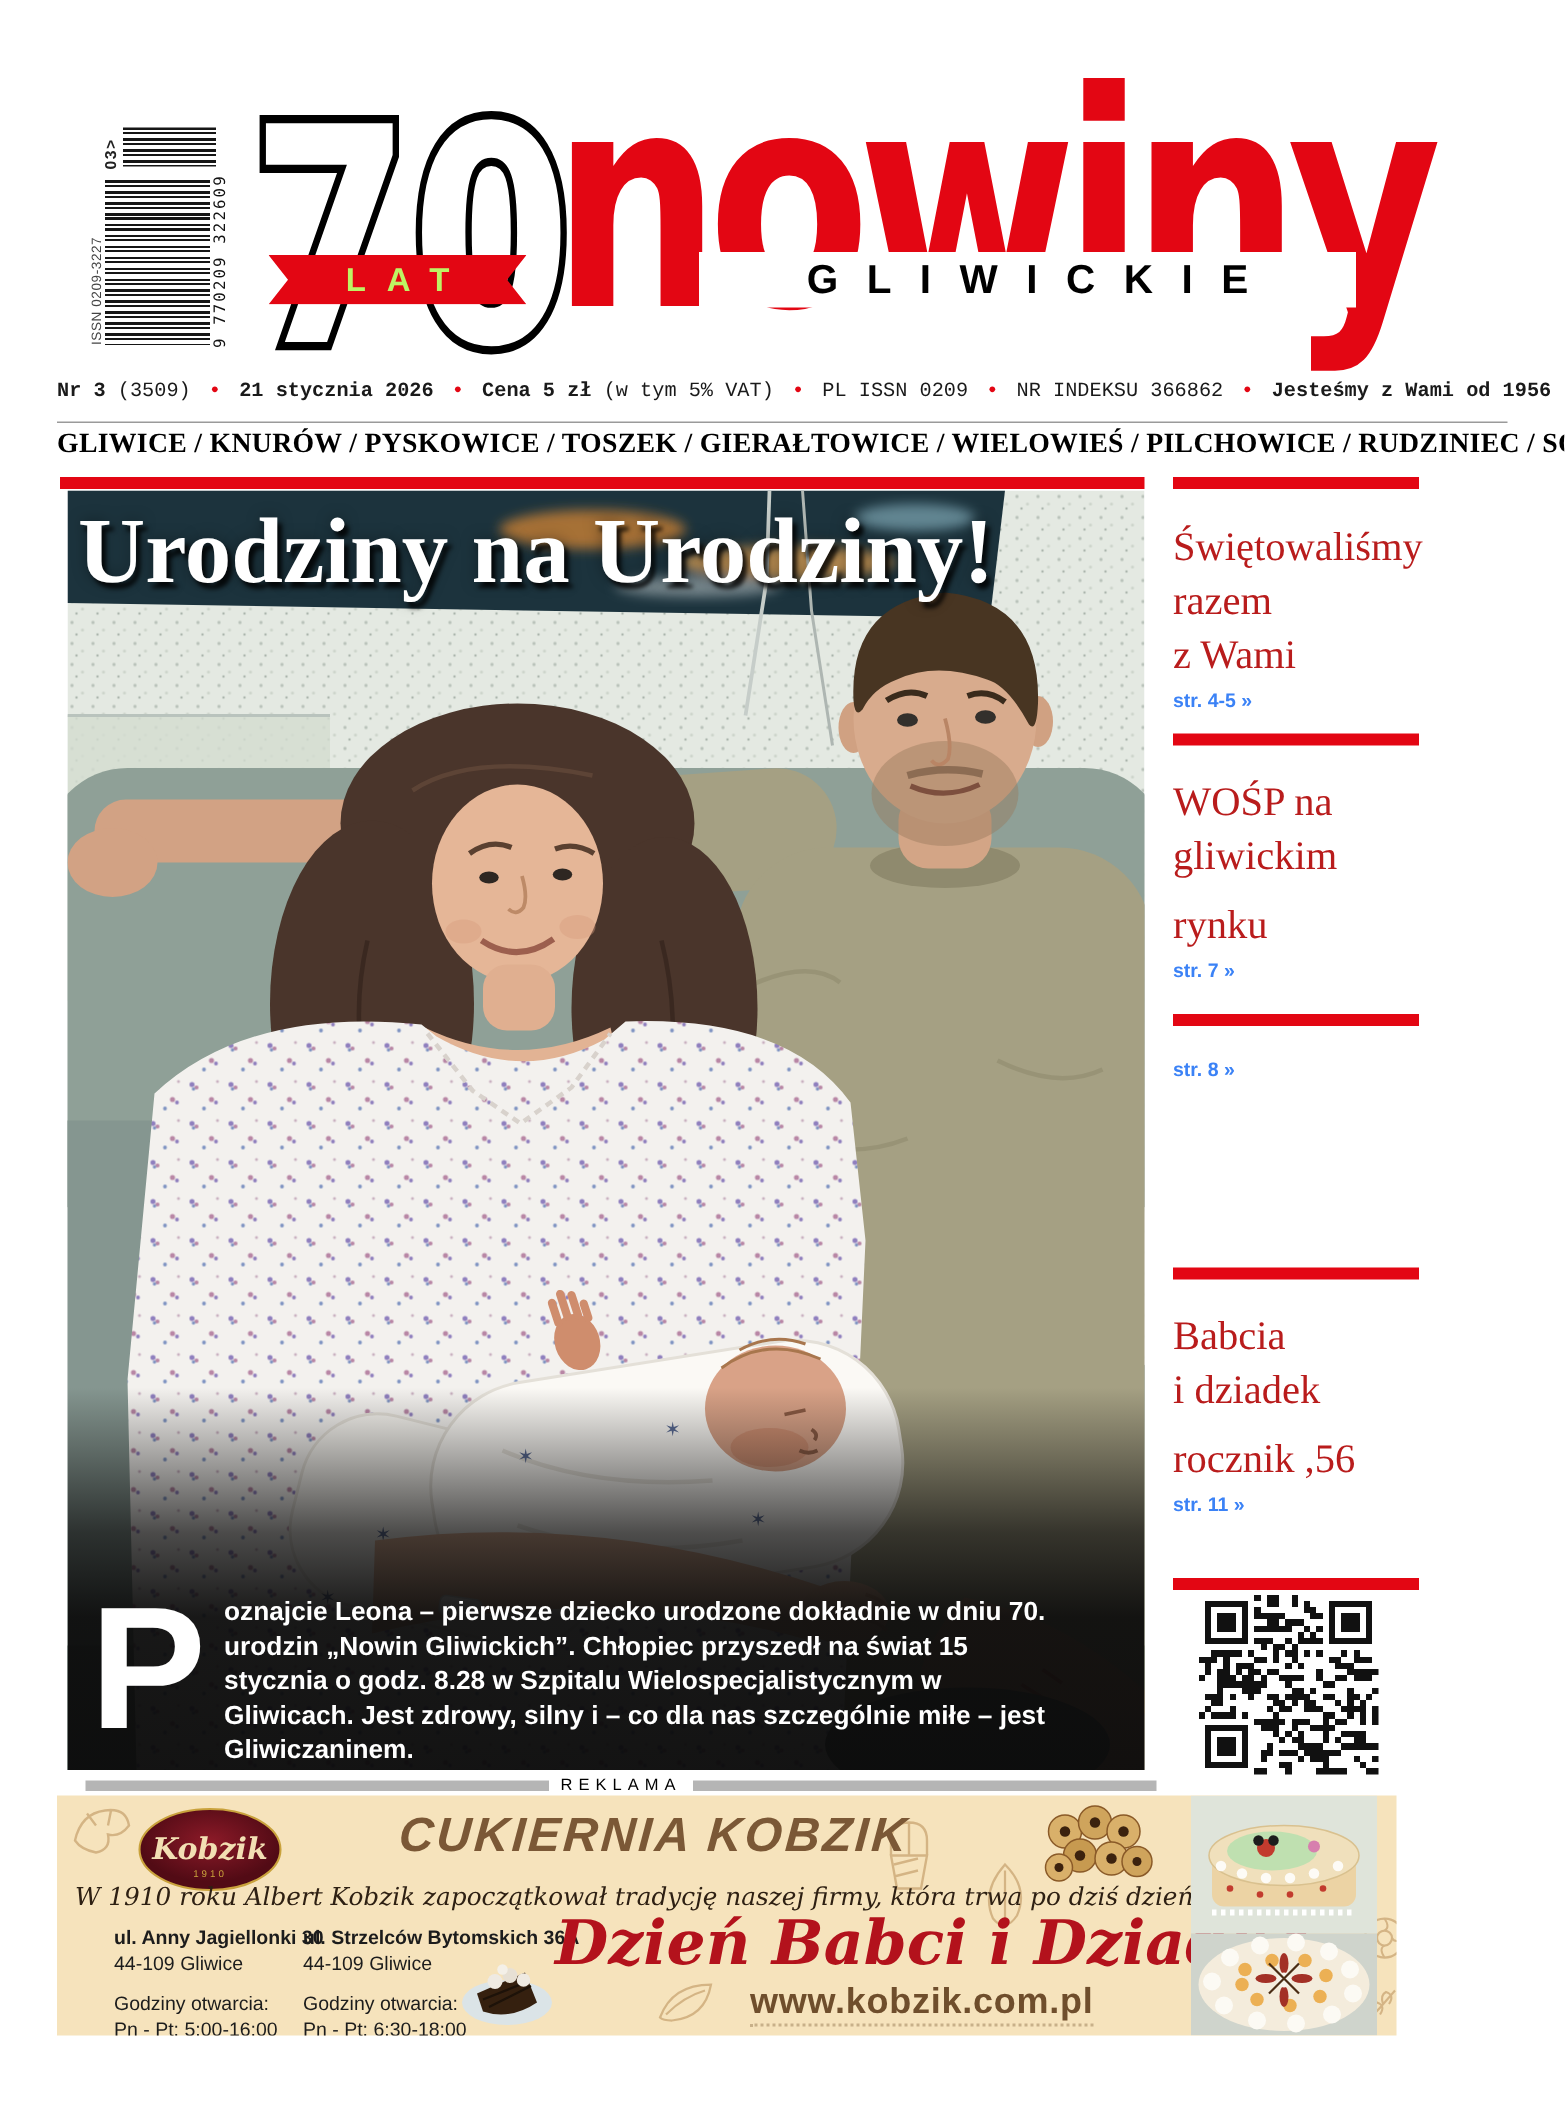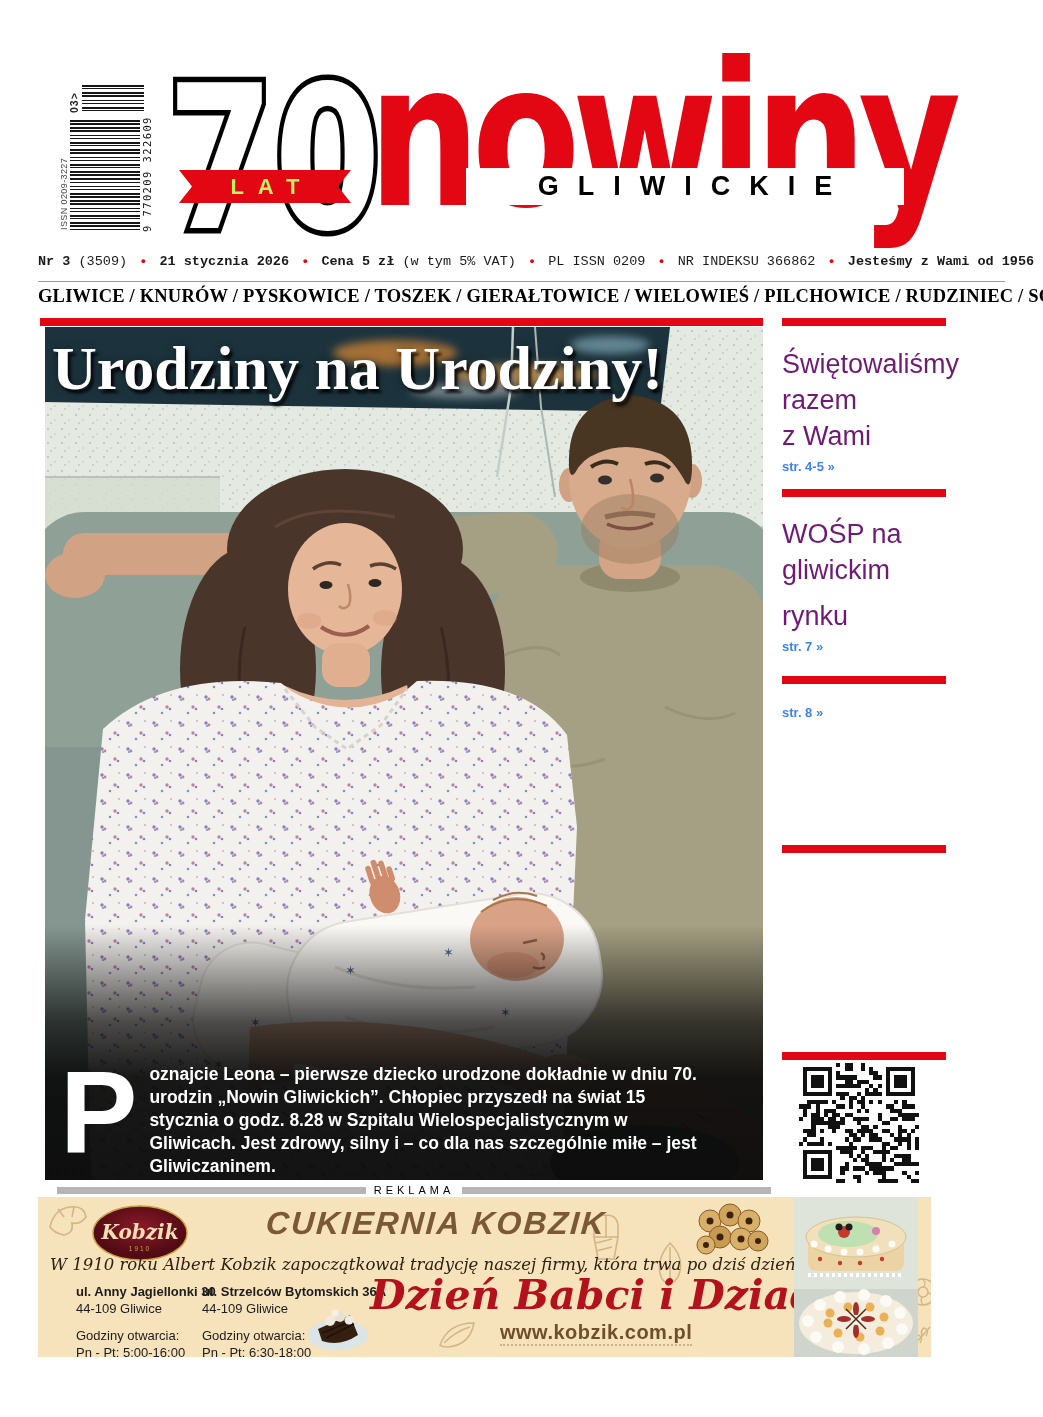--- a/index.html
+++ b/index.html
@@ -47,41 +47,41 @@
   .photo{left:45px;top:327px;width:718px;height:853px;}
   .headline{left:52px;top:336px;width:714px;font-family:"Liberation Serif",serif;
             font-weight:bold;font-size:62px;line-height:1.05;color:#fff;white-space:nowrap;
             text-shadow:3px 4px 3px rgba(0,0,0,.8),0 0 10px rgba(0,0,0,.35);}
   .lead{left:60px;top:1063px;width:655px;color:#fff;font-weight:bold;font-size:17.5px;
         line-height:1.32;}
   .dropcap{float:left;font-size:116px;line-height:.78;font-weight:bold;margin:4px 12px 0 0;}
 
   
   .sb{left:782px;width:164px;}
-  .sb-title{font-family:Liberation Sans, sans-serif;font-size:27px;line-height:36px;color:#701a75;}
+  .sb-title{font-family:Liberation Serif, serif;font-size:27px;line-height:36px;color:#b91c1c;}
   .sb-title .gap{margin-top:10px;}
   .sb-page{font-size:13px;font-weight:bold;color:#3b82f6;margin-top:5px;}
   .qr{left:799px;top:1063px;width:120px;height:120px;}
 
   
   .rk-row{left:57px;top:1185px;width:714px;height:10px;display:flex;align-items:center;}
   .rk-bar{height:7px;background:#b5b5b5;flex:1;}
   .rk-label{font-size:11px;letter-spacing:4px;color:#000;padding:0 8px;}
   .ad{left:38px;top:1197px;width:893px;height:160px;background:#f6e3bc;overflow:hidden;}
   .ad .doodle{position:absolute;opacity:.55;}
   .ad-title{position:absolute;left:228px;top:8px;font-style:italic;font-weight:bold;
             font-size:32px;letter-spacing:2px;color:#7b5836;transform:skewX(-4deg);white-space:nowrap;}
   .ad-tagline{position:absolute;left:12px;top:58px;font-family:"DejaVu Serif",serif;
               font-style:italic;font-size:16.5px;color:#2e2013;white-space:nowrap;}
   .ad-col{position:absolute;top:86px;font-size:13px;line-height:17px;color:#1c1c1c;}
   .ad-col .street{font-weight:bold;}
   .ad-col .hours{margin-top:10px;}
   .ad-promo{position:absolute;left:332px;top:74px;font-family:"DejaVu Serif",serif;
             font-style:italic;font-weight:bold;font-size:41px;color:#b3121c;white-space:nowrap;}
-  .ad-web{position:absolute;left:462px;top:124px;font-size:20px;font-weight:bold;
+  .ad-web{position:absolute;left:462px;top:124px;font-size:24px;font-weight:bold;
           color:#6f4e2c;letter-spacing:.5px;border-bottom:2px dotted #c8b089;text-align:center;}
   .cakes{position:absolute;left:756px;top:0;width:124px;height:160px;}
 </style>
 </head>
 <body>
 
 <div class="page">
 
   <div class="abs barcode">
     <span class="vtxt bc-issn">ISSN 0209-3227</span>
@@ -282,20 +282,28 @@
     </div>
     <div class="sb-page">str. 7 »</div>
   </div>
   <div class="abs redbar" style="left:782px;top:676px;width:164px;"></div>
 
   <div class="abs sb" style="top:700px;">
     <div class="sb-page">str. 8 »</div>
   </div>
   <div class="abs redbar" style="left:782px;top:845px;width:164px;"></div>
 
+  <div class="abs sb" style="top:872px;">
+    <div class="sb-title">
+      <div>Babcia</div>
+      <div>i dziadek</div>
+      <div class="gap">rocznik ,56</div>
+    </div>
+    <div class="sb-page">str. 11 »</div>
+  </div>
   <div class="abs redbar" style="left:782px;top:1052px;width:164px;"></div>
 
   <div class="abs qr">
     <svg id="qr-svg" viewBox="0 0 29 29" width="120" height="120" shape-rendering="crispEdges">
       <rect width="29" height="29" fill="#fff"></rect>
     <path d="M9 0h1v1h-1zM11 0h1v1h-1zM12 0h1v1h-1zM15 0h1v1h-1zM11 1h1v1h-1zM12 1h1v1h-1zM15 1h1v1h-1zM17 1h1v1h-1zM9 2h1v1h-1zM17 2h1v1h-1zM18 2h1v1h-1zM9 3h1v1h-1zM10 3h1v1h-1zM11 3h1v1h-1zM12 3h1v1h-1zM13 3h1v1h-1zM18 3h1v1h-1zM19 3h1v1h-1zM11 4h1v1h-1zM12 4h1v1h-1zM14 4h1v1h-1zM15 4h1v1h-1zM16 4h1v1h-1zM9 5h1v1h-1zM10 5h1v1h-1zM11 5h1v1h-1zM12 5h1v1h-1zM13 5h1v1h-1zM14 5h1v1h-1zM17 5h1v1h-1zM19 5h1v1h-1zM16 6h1v1h-1zM18 6h1v1h-1zM9 7h1v1h-1zM10 7h1v1h-1zM11 7h1v1h-1zM14 7h1v1h-1zM16 7h1v1h-1zM17 7h1v1h-1zM18 7h1v1h-1zM19 7h1v1h-1zM10 8h1v1h-1zM12 8h1v1h-1zM13 8h1v1h-1zM15 8h1v1h-1zM2 9h1v1h-1zM3 9h1v1h-1zM4 9h1v1h-1zM5 9h1v1h-1zM6 9h1v1h-1zM8 9h1v1h-1zM12 9h1v1h-1zM14 9h1v1h-1zM15 9h1v1h-1zM17 9h1v1h-1zM19 9h1v1h-1zM23 9h1v1h-1zM25 9h1v1h-1zM0 10h1v1h-1zM1 10h1v1h-1zM2 10h1v1h-1zM4 10h1v1h-1zM9 10h1v1h-1zM10 10h1v1h-1zM12 10h1v1h-1zM15 10h1v1h-1zM21 10h1v1h-1zM22 10h1v1h-1zM25 10h1v1h-1zM26 10h1v1h-1zM27 10h1v1h-1zM1 11h1v1h-1zM4 11h1v1h-1zM6 11h1v1h-1zM7 11h1v1h-1zM8 11h1v1h-1zM14 11h1v1h-1zM16 11h1v1h-1zM22 11h1v1h-1zM23 11h1v1h-1zM24 11h1v1h-1zM1 12h1v1h-1zM3 12h1v1h-1zM4 12h1v1h-1zM6 12h1v1h-1zM8 12h1v1h-1zM9 12h1v1h-1zM11 12h1v1h-1zM12 12h1v1h-1zM19 12h1v1h-1zM24 12h1v1h-1zM25 12h1v1h-1zM26 12h1v1h-1zM27 12h1v1h-1zM28 12h1v1h-1zM0 13h1v1h-1zM3 13h1v1h-1zM4 13h1v1h-1zM5 13h1v1h-1zM7 13h1v1h-1zM8 13h1v1h-1zM10 13h1v1h-1zM13 13h1v1h-1zM14 13h1v1h-1zM15 13h1v1h-1zM16 13h1v1h-1zM19 13h1v1h-1zM22 13h1v1h-1zM23 13h1v1h-1zM25 13h1v1h-1zM26 13h1v1h-1zM27 13h1v1h-1zM3 14h1v1h-1zM4 14h1v1h-1zM5 14h1v1h-1zM6 14h1v1h-1zM7 14h1v1h-1zM8 14h1v1h-1zM9 14h1v1h-1zM10 14h1v1h-1zM14 14h1v1h-1zM20 14h1v1h-1zM21 14h1v1h-1zM3 15h1v1h-1zM7 15h1v1h-1zM8 15h1v1h-1zM9 15h1v1h-1zM15 15h1v1h-1zM16 15h1v1h-1zM18 15h1v1h-1zM24 15h1v1h-1zM28 15h1v1h-1zM1 16h1v1h-1zM2 16h1v1h-1zM3 16h1v1h-1zM5 16h1v1h-1zM8 16h1v1h-1zM11 16h1v1h-1zM12 16h1v1h-1zM14 16h1v1h-1zM15 16h1v1h-1zM16 16h1v1h-1zM17 16h1v1h-1zM20 16h1v1h-1zM21 16h1v1h-1zM24 16h1v1h-1zM25 16h1v1h-1zM27 16h1v1h-1zM2 17h1v1h-1zM3 17h1v1h-1zM12 17h1v1h-1zM13 17h1v1h-1zM15 17h1v1h-1zM17 17h1v1h-1zM18 17h1v1h-1zM22 17h1v1h-1zM24 17h1v1h-1zM26 17h1v1h-1zM1 18h1v1h-1zM5 18h1v1h-1zM11 18h1v1h-1zM13 18h1v1h-1zM14 18h1v1h-1zM17 18h1v1h-1zM18 18h1v1h-1zM19 18h1v1h-1zM23 18h1v1h-1zM24 18h1v1h-1zM25 18h1v1h-1zM26 18h1v1h-1zM28 18h1v1h-1zM0 19h1v1h-1zM2 19h1v1h-1zM3 19h1v1h-1zM4 19h1v1h-1zM5 19h1v1h-1zM7 19h1v1h-1zM12 19h1v1h-1zM20 19h1v1h-1zM21 19h1v1h-1zM24 19h1v1h-1zM26 19h1v1h-1zM28 19h1v1h-1zM9 20h1v1h-1zM10 20h1v1h-1zM11 20h1v1h-1zM12 20h1v1h-1zM13 20h1v1h-1zM15 20h1v1h-1zM16 20h1v1h-1zM17 20h1v1h-1zM20 20h1v1h-1zM22 20h1v1h-1zM23 20h1v1h-1zM26 20h1v1h-1zM28 20h1v1h-1zM10 21h1v1h-1zM11 21h1v1h-1zM12 21h1v1h-1zM15 21h1v1h-1zM18 21h1v1h-1zM19 21h1v1h-1zM20 21h1v1h-1zM21 21h1v1h-1zM12 22h1v1h-1zM14 22h1v1h-1zM16 22h1v1h-1zM20 22h1v1h-1zM23 22h1v1h-1zM24 22h1v1h-1zM25 22h1v1h-1zM26 22h1v1h-1zM13 23h1v1h-1zM15 23h1v1h-1zM16 23h1v1h-1zM20 23h1v1h-1zM22 23h1v1h-1zM25 23h1v1h-1zM26 23h1v1h-1zM11 24h1v1h-1zM16 24h1v1h-1zM17 24h1v1h-1zM18 24h1v1h-1zM19 24h1v1h-1zM23 24h1v1h-1zM24 24h1v1h-1zM25 24h1v1h-1zM26 24h1v1h-1zM27 24h1v1h-1zM28 24h1v1h-1zM10 25h1v1h-1zM11 25h1v1h-1zM13 25h1v1h-1zM14 25h1v1h-1zM15 25h1v1h-1zM17 25h1v1h-1zM18 25h1v1h-1zM19 25h1v1h-1zM20 25h1v1h-1zM21 25h1v1h-1zM22 25h1v1h-1zM10 26h1v1h-1zM16 26h1v1h-1zM18 26h1v1h-1zM19 26h1v1h-1zM20 26h1v1h-1zM25 26h1v1h-1zM28 26h1v1h-1zM13 27h1v1h-1zM14 27h1v1h-1zM20 27h1v1h-1zM26 27h1v1h-1zM9 28h1v1h-1zM10 28h1v1h-1zM14 28h1v1h-1zM19 28h1v1h-1zM20 28h1v1h-1zM21 28h1v1h-1zM22 28h1v1h-1zM23 28h1v1h-1zM27 28h1v1h-1zM28 28h1v1h-1z" fill="#111"></path>
         <rect x="1" y="1" width="7" height="7" fill="#111"></rect>
         <rect x="2" y="2" width="5" height="5" fill="#fff"></rect>
         <rect x="3" y="3" width="3" height="3" fill="#111"></rect>
         <rect x="21" y="1" width="7" height="7" fill="#111"></rect>

